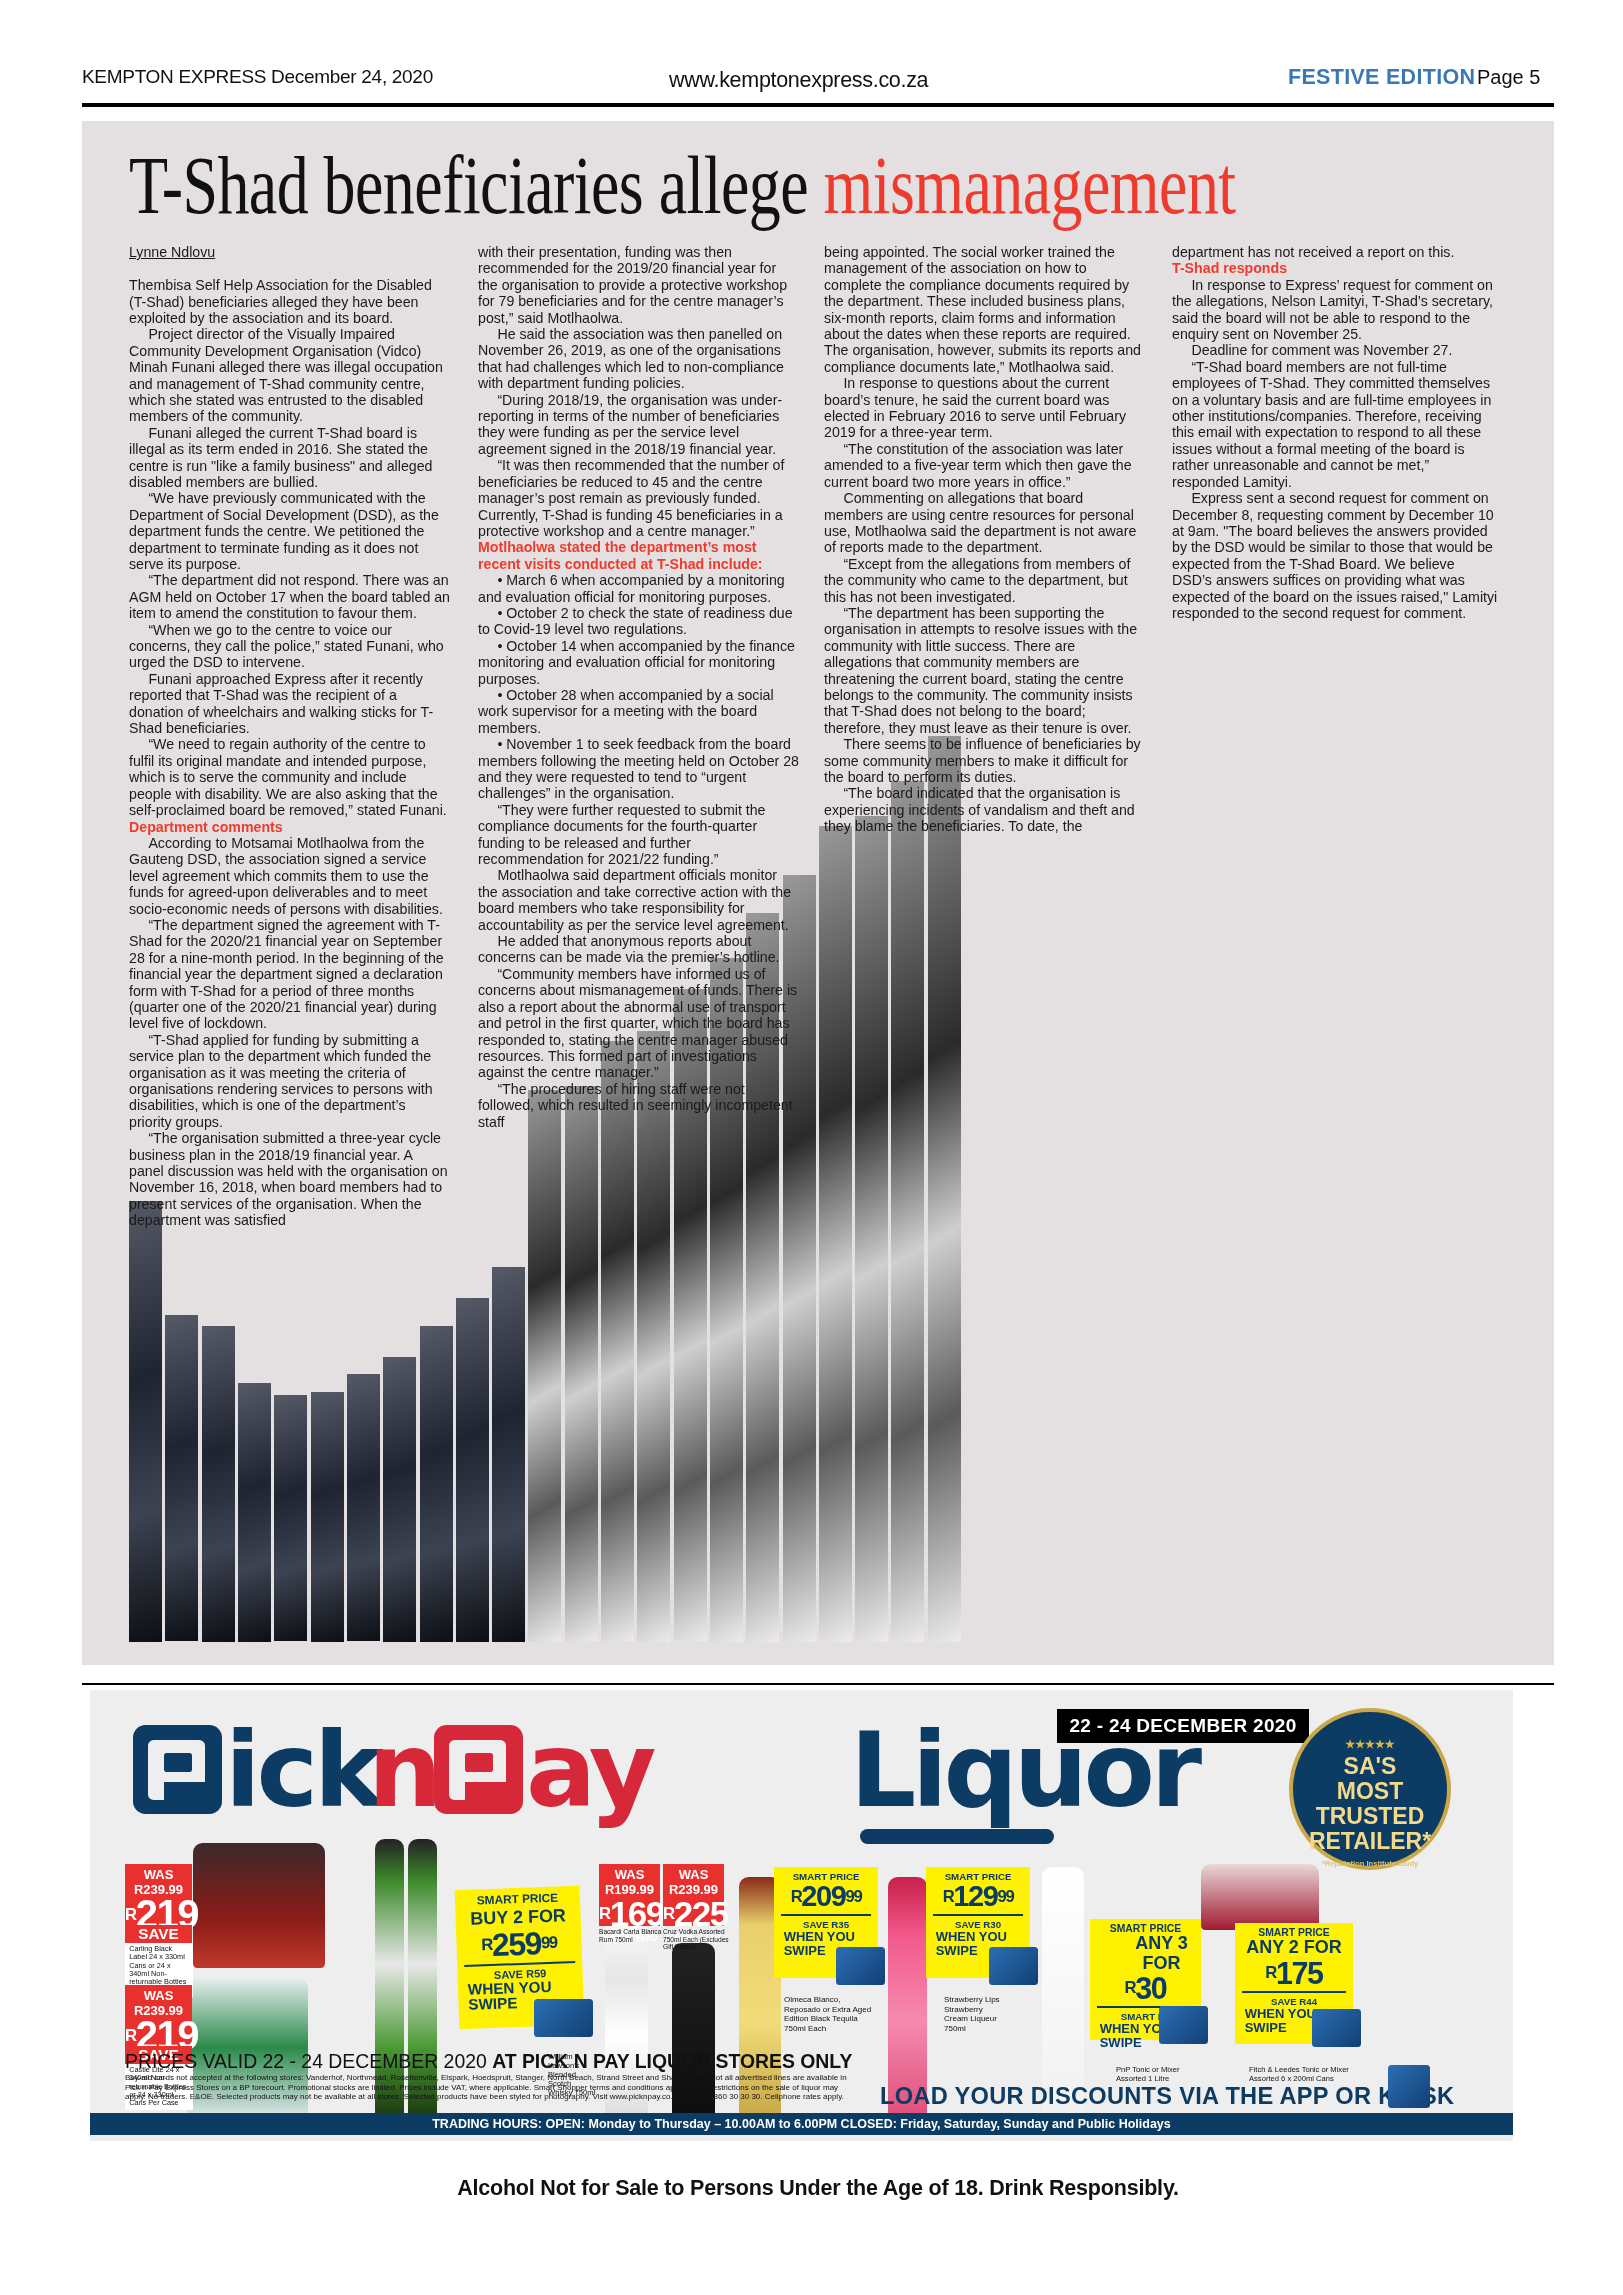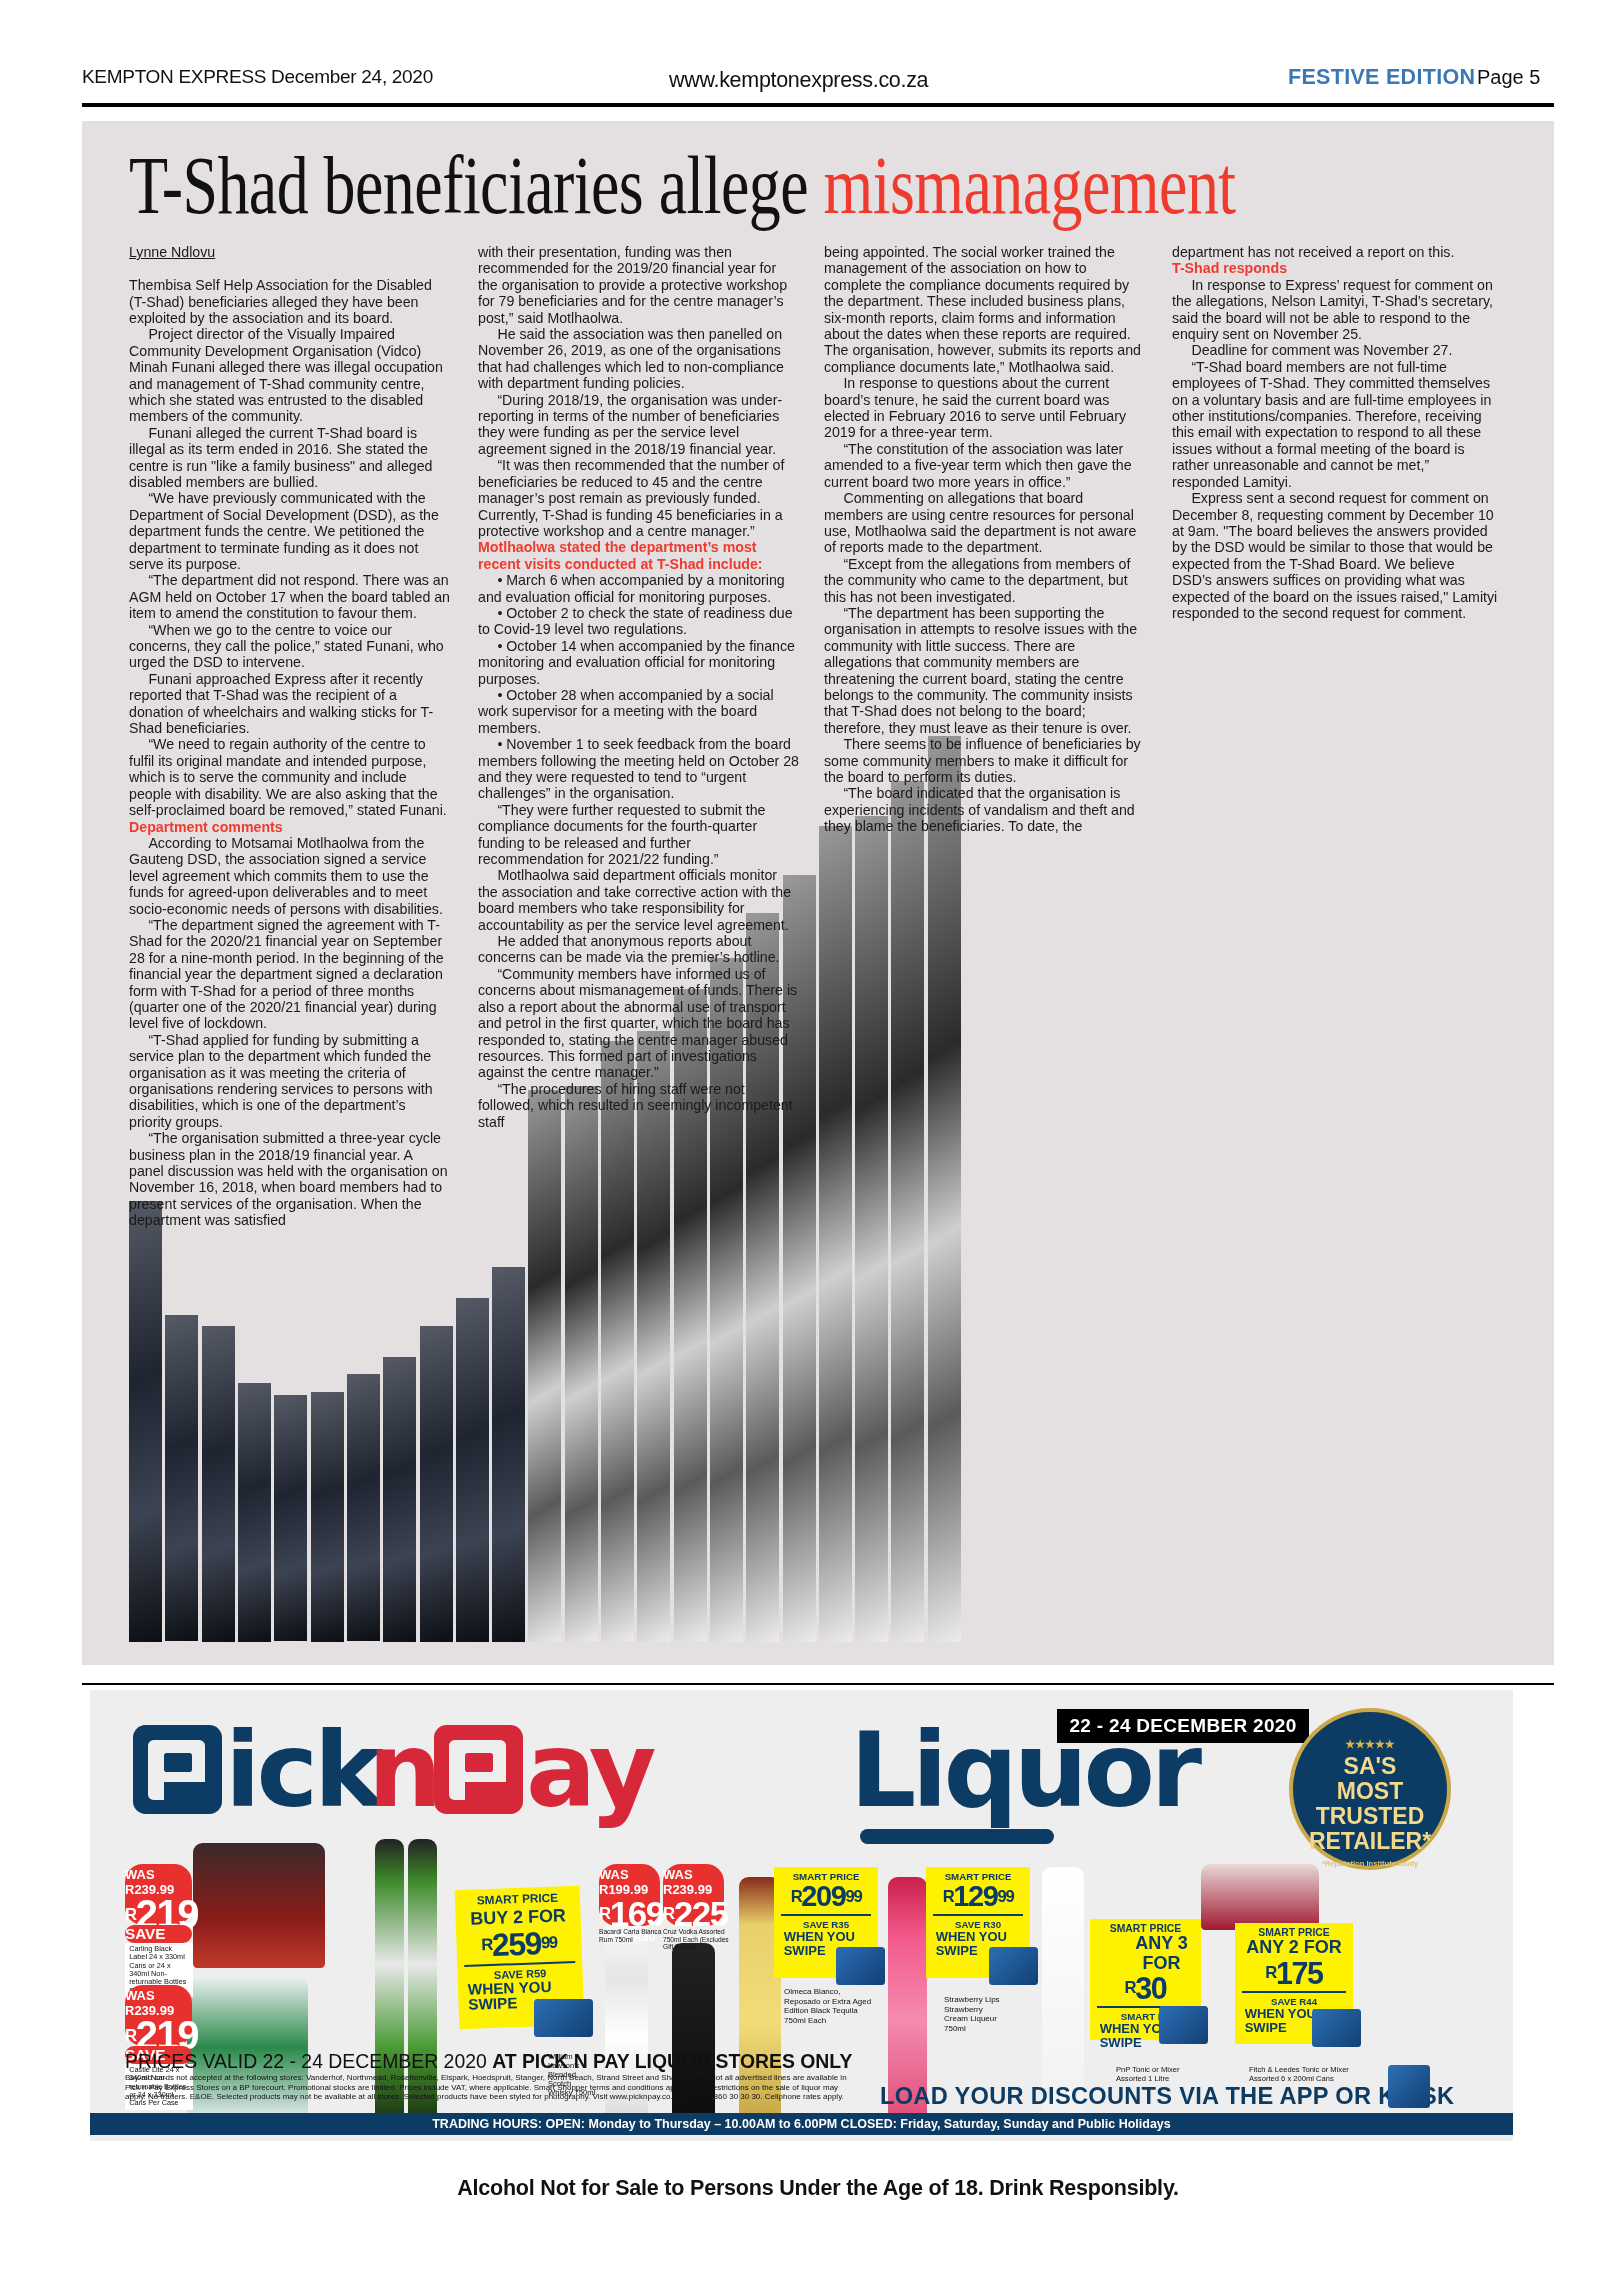--- a/index.html
+++ b/index.html
@@ -24,21 +24,21 @@
   
   .bar { position:absolute; background:linear-gradient(160deg,#555a66 0%,#1e2430 40%,#3c4352 70%,#0c0e12 100%); }
   .bar.metal { background:linear-gradient(150deg,#9a9a9a 0%,#2a2a2a 35%,#cfcfcf 55%,#5a5a5a 75%,#ececec 100%); }
   
   .adrule { left:82px; top:1683px; width:1472px; height:2.1px; background:#000; }
   .ad { left:90px; top:1690px; width:1423px; height:451px; background:#eeeeef; overflow:hidden; }
   .logo { position:absolute; font-family:"DejaVu Sans", sans-serif; font-weight:bold; }
   .pbox { position:absolute; border-radius:12.5px; }
   .datebar { position:absolute; background:#000; color:#fff; font-weight:bold; font-size:19px; padding:5.6px 12.5px; letter-spacing:0.3px; }
   .seal { position:absolute; border-radius:50%; background:#0c3b63; border:4.2px solid #c9a84a; color:#f3d98a; text-align:center; font-weight:bold; }
-  .redtag { position:absolute; background:#e8312f; color:#fff; font-weight:bold;border-radius:18px; }
+  .redtag { position:absolute; background:#e8312f; color:#fff; text-align:center; font-weight:bold; }
   .redtag .was { font-size:13px; margin-top:2.8px; }
   .redtag .price { font-size:50px; line-height:50px; letter-spacing:-1.4px; }
   .redtag .price sup { font-size:16.7px; vertical-align:top; }
   .redtag .save { font-size:15.3px; }
   .desc { position:absolute; background:#fff; font-size:10.4px; line-height:11px; padding:2.1px 4.2px; color:#111; }
   .ytag { position:absolute; background:#fff200; color:#0c3b63; text-align:center; font-weight:bold; }
   .ytag .sp { font-size:15.3px; }
   .ytag .big { font-size:42px; line-height:42px; letter-spacing:-1.4px; }
   .ytag .big sup { font-size:16.7px; vertical-align:top; }
   .ytag .mid { font-size:21px; line-height:22px; }
@@ -246,21 +246,21 @@
   <div class="pdesc" style="left:458px; top:362px; width:49px; font-size:7.6px; line-height:9px;">William Lawson's Blended Scotch Whisky 750ml</div>
 
   <div class="ytag" style="left:684px; top:177px; width:104px; height:111px;">
     <div class="sp" style="font-size:9.7px; margin-top:4.2px;">SMART PRICE</div>
     <div class="big" style="font-size:29px; line-height:29px;"><sup>R</sup><span>209</span><sup>99</sup></div>
     <hr>
     <div class="sv" style="font-size:9.7px;">SAVE R35</div>
     <div class="wy" style="font-size:13px; line-height:14px;">WHEN YOU SWIPE</div>
   </div>
   <div class="card" style="left:746px; top:257px; width:49px; height:38px;"></div>
-  <div class="pdesc" style="left:694px; top:297px; width:94px; font-size:8px; line-height:9.7px;">Olmeca Blanco, Reposado or Extra Aged Edition Black Tequila 750ml Each</div>
+  <div class="pdesc" style="left:694px; top:305px; width:94px; font-size:8px; line-height:9.7px;">Olmeca Blanco, Reposado or Extra Aged Edition Black Tequila 750ml Each</div>
 
   <div class="ytag" style="left:836px; top:177px; width:104px; height:111px;">
     <div class="sp" style="font-size:9.7px; margin-top:4.2px;">SMART PRICE</div>
     <div class="big" style="font-size:29px; line-height:29px;"><sup>R</sup><span>129</span><sup>99</sup></div>
     <hr>
     <div class="sv" style="font-size:9.7px;">SAVE R30</div>
     <div class="wy" style="font-size:13px; line-height:14px;">WHEN YOU SWIPE</div>
   </div>
   <div class="card" style="left:899px; top:257px; width:49px; height:38px;"></div>
   <div class="pdesc" style="left:854px; top:305px; width:56px; font-size:8px; line-height:9.7px;">Strawberry Lips Strawberry Cream Liqueur 750ml</div>

